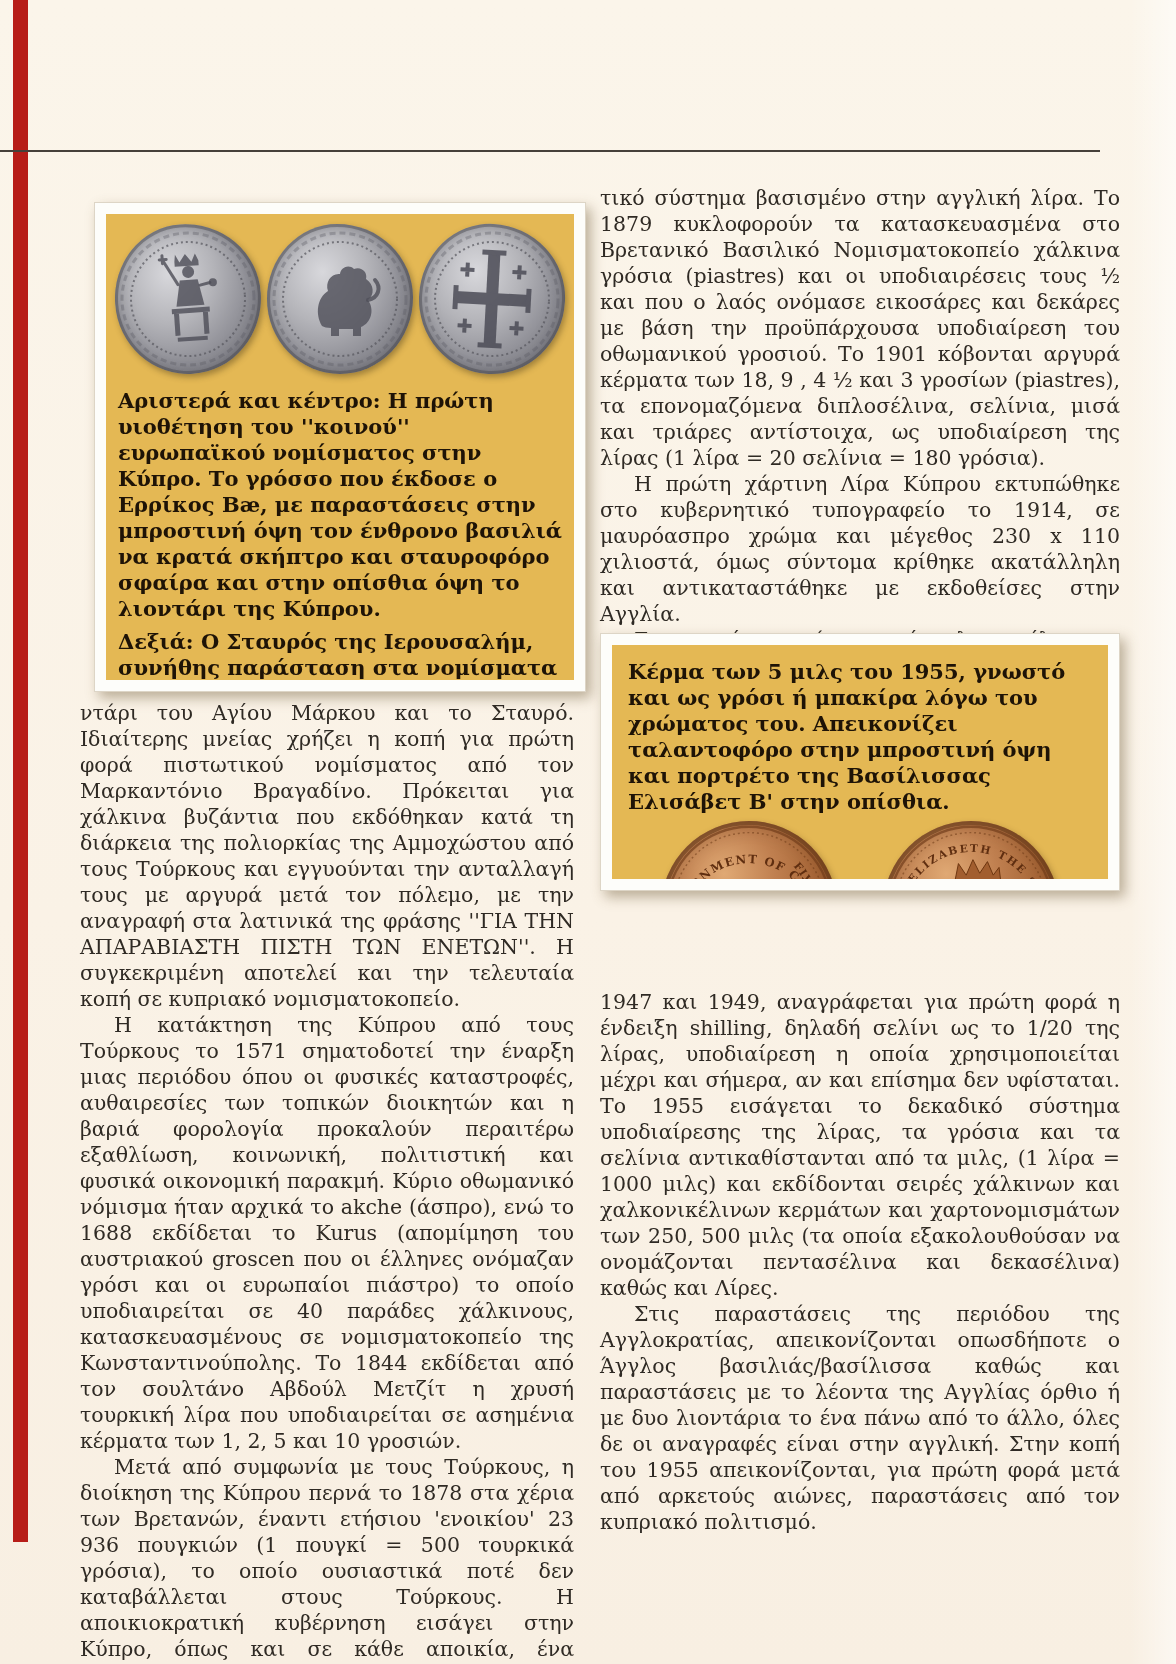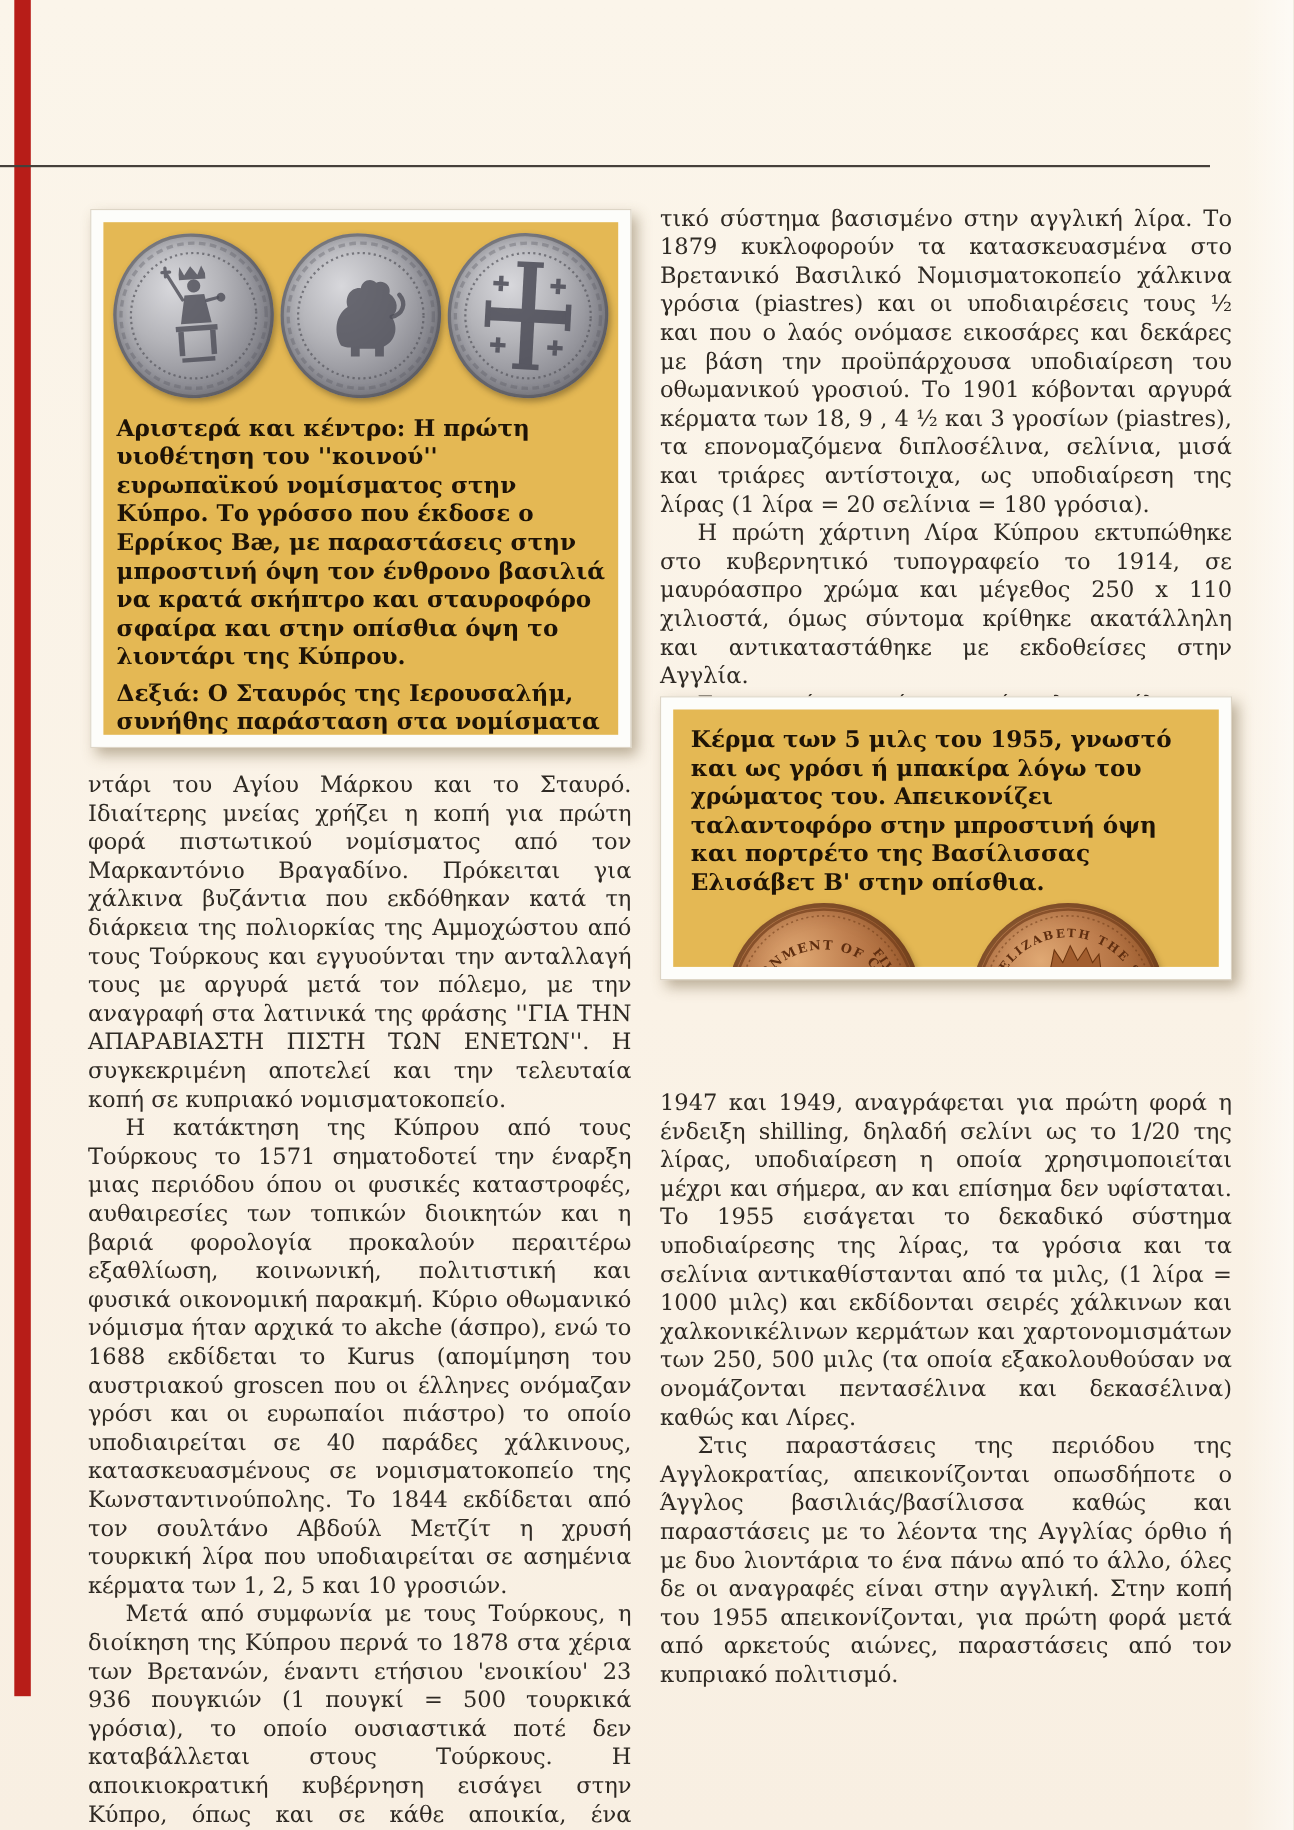--- a/index.html
+++ b/index.html
@@ -92,21 +92,21 @@
   }
 </style>
 </head>
 <body>
 
 <div class="page">
 
   <div class="red-bar"></div>
   <div class="top-rule"></div>
 
-  <figure class="photo-box box-left" style="margin:0">
+  <figure class="photo-box box-left" style="margin:12px">
     <div class="panel-yellow">
       <div class="coins-row">
 
         <div class="coin-silver tilt-l">
           <svg viewBox="0 0 146 150">
             <circle cx="73" cy="75" r="66" fill="none" stroke="#5a5a62" stroke-width="3" stroke-dasharray="6 4" opacity=".35"></circle>
             <circle cx="73" cy="75" r="57" fill="none" stroke="#55555c" stroke-width="2" stroke-dasharray="2 3" opacity=".7"></circle>
             <g fill="#50505a" opacity=".82" stroke="none">
               <path d="M63 30 l4 8 6 -8 6 8 4 -8 3 7 v5 h-24 v-5 z"></path>
               <circle cx="75" cy="48" r="6"></circle>
@@ -159,21 +159,21 @@
       </div>
       <figcaption>
         <div class="caption">Αριστερά και κέντρο: Η πρώτη υιοθέτηση του ''κοινού'' ευρωπαϊκού νομίσματος στην Κύπρο. Το γρόσσο που έκδοσε ο Ερρίκος Βæ, με παραστάσεις στην μπροστινή όψη τον ένθρονο βασιλιά να κρατά σκήπτρο και σταυροφόρο σφαίρα και στην οπίσθια όψη το λιοντάρι της Κύπρου.</div>
         <div class="caption">Δεξιά: Ο Σταυρός της Ιερουσαλήμ, συνήθης παράσταση στα νομίσματα της περιόδου της Φραγκοκρατίας.</div>
       </figcaption>
     </div>
   </figure>
 
   <div class="col col-right-top">
     <p>τικό σύστημα βασισμένο στην αγγλική λίρα. Το 1879 κυκλοφορούν τα κατασκευασμένα στο Βρετανικό Βασιλικό Νομισματοκοπείο χάλκινα γρόσια (piastres) και οι υποδιαιρέσεις τους ½ και που ο λαός ονόμασε εικοσάρες και δεκάρες με βάση την προϋπάρχουσα υποδιαίρεση του οθωμανικού γροσιού. Το 1901 κόβονται αργυρά κέρματα των 18, 9 , 4 ½ και 3 γροσίων (piastres), τα επονομαζόμενα διπλοσέλινα, σελίνια, μισά και τριάρες αντίστοιχα, ως υποδιαίρεση της λίρας (1 λίρα = 20 σελίνια = 180 γρόσια).</p>
-    <p class="indent">Η πρώτη χάρτινη Λίρα Κύπρου εκτυπώθηκε στο κυβερνητικό τυπογραφείο το 1914, σε μαυρόασπρο χρώμα και μέγεθος 250 x 110 χιλιοστά, όμως σύντομα κρίθηκε ακατάλληλη και αντικαταστάθηκε με εκδοθείσες στην Αγγλία.</p>
+    <p class="indent">Η πρώτη χάρτινη Λίρα Κύπρου εκτυπώθηκε στο κυβερνητικό τυπογραφείο το 1914, σε μαυρόασπρο χρώμα και μέγεθος 230 x 110 χιλιοστά, όμως σύντομα κρίθηκε ακατάλληλη και αντικαταστάθηκε με εκδοθείσες στην Αγγλία.</p>
     <p class="indent jlast">Στις κοπές κερμάτων από χαλκονικέλιο του</p>
   </div>
 
   <figure class="photo-box box-right" style="margin:0">
     <div class="panel-yellow">
       <figcaption>
         <div class="caption">Κέρμα των 5 μιλς του 1955, γνωστό και ως γρόσι ή μπακίρα λόγω του χρώματος του. Απεικονίζει ταλαντοφόρο στην μπροστινή όψη και πορτρέτο της Βασίλισσας Ελισάβετ Β' στην οπίσθια.</div>
       </figcaption>
       <div class="coins-row">
 

